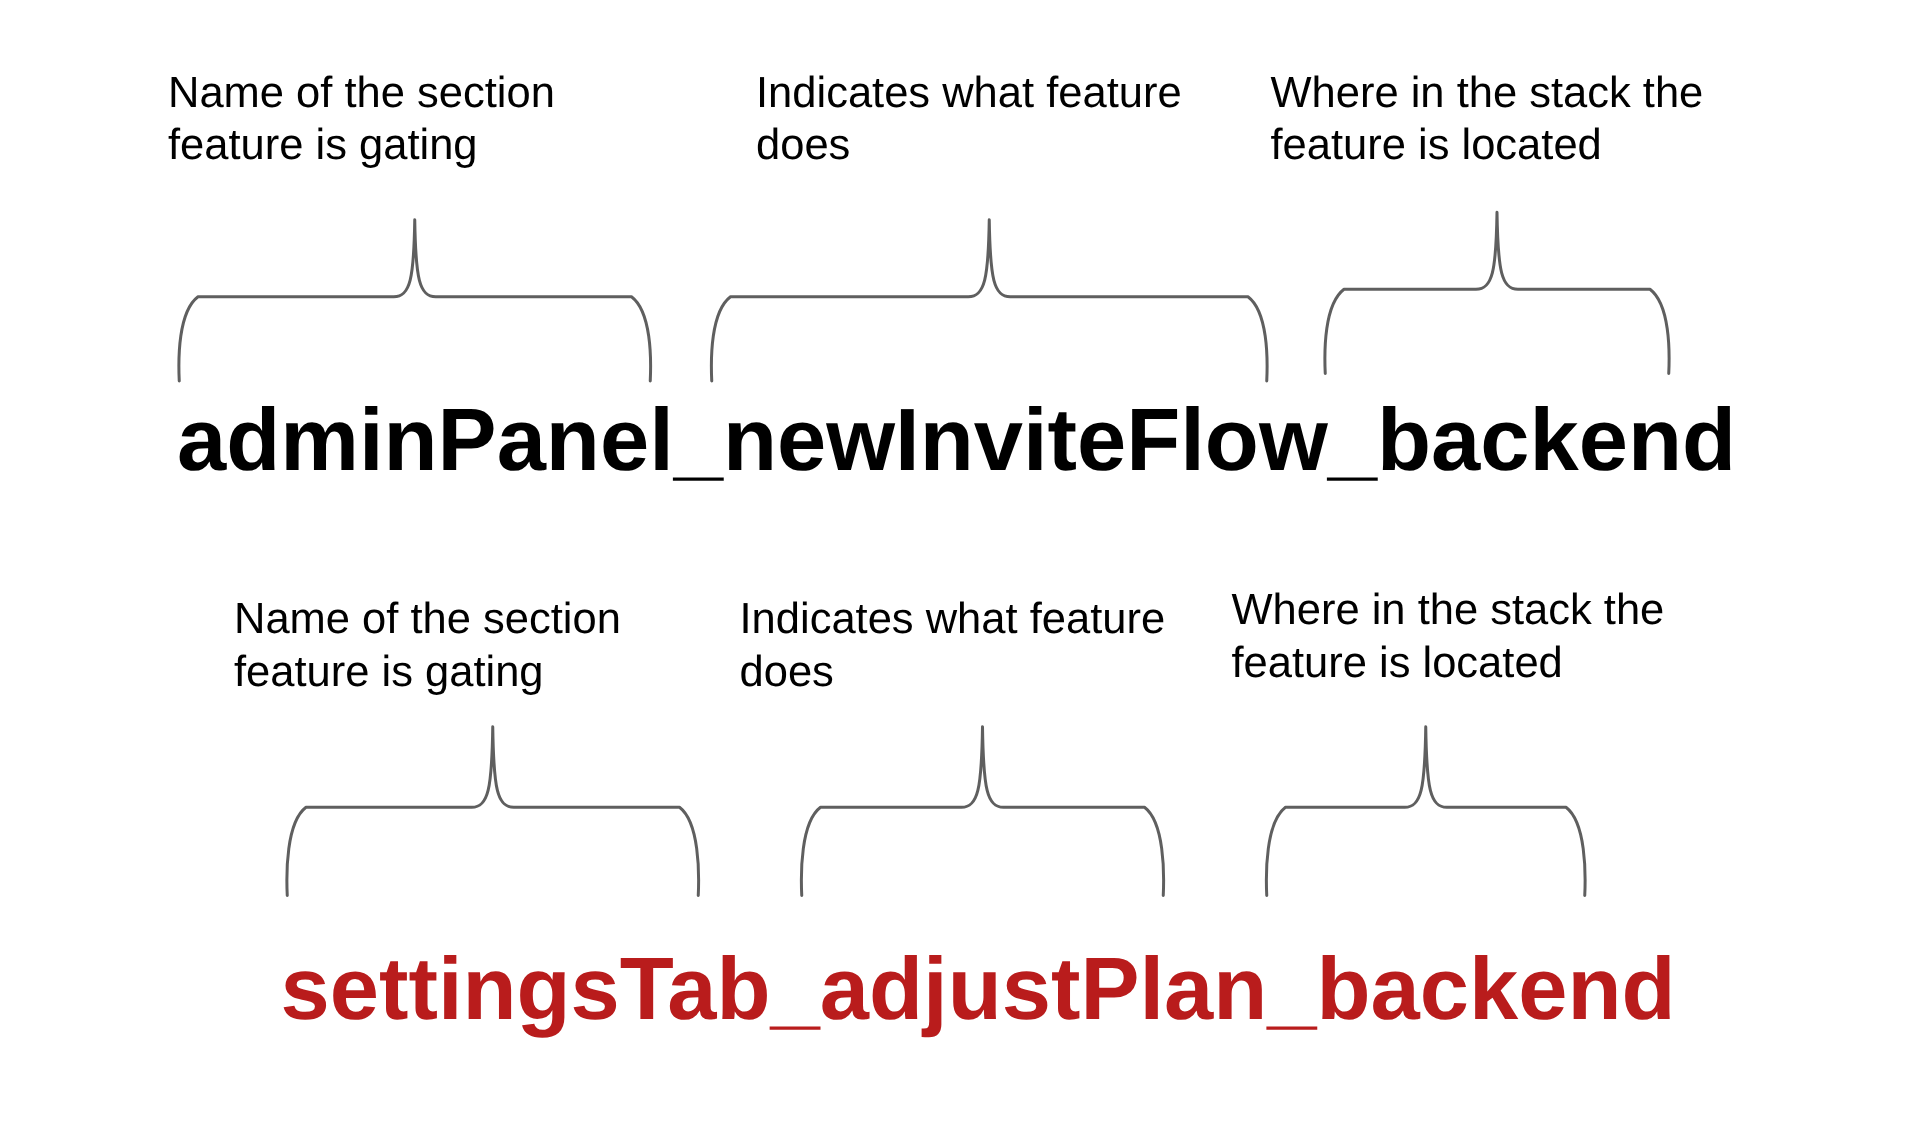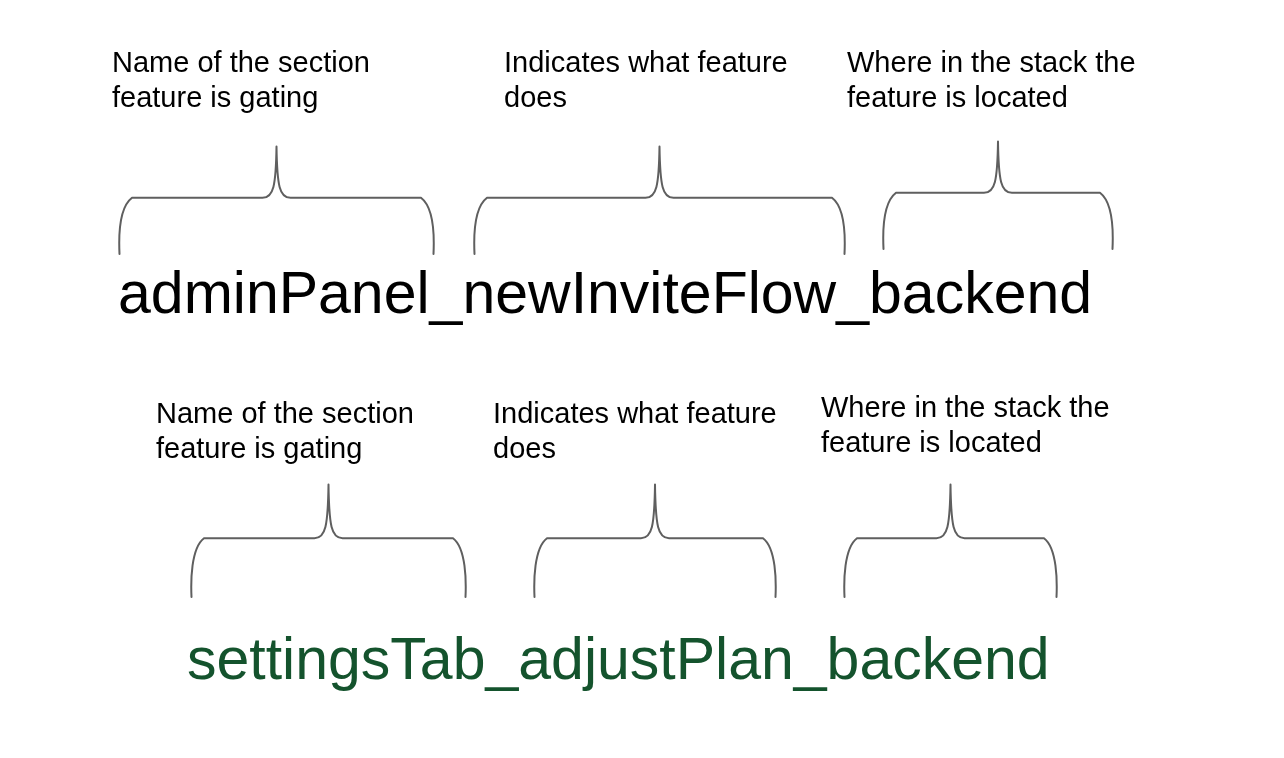--- a/index.html
+++ b/index.html
@@ -35,20 +35,21 @@
     stroke-width: 2;
     stroke-linecap: round;
     stroke-linejoin: round;
   }
   .flag-name {
     position: absolute;
     font-size: 59px;
     line-height: 59px;
     color: #000000;
     white-space: nowrap;
+    font-weight: bold;
   }
 </style>
 </head>
 <body style="background: rgb(255, 255, 255);">
 
 <div class="canvas">
 
   <section>
 
     <div class="seg-label" style="left: 112px; top: 45px; color: rgb(0, 0, 0);">
@@ -99,16 +100,16 @@
     <svg class="brace" width="277" height="115" style="left:190px; top:483px;" viewBox="0 0 277 115">
         <path d="M 1.5 114 C 0.8 99 0.8 65.19999999999999 14 55.199999999999996 L 124.5 55.199999999999996 C 135.5 55.199999999999996 137.9 43.199999999999996 138.5 1.5 C 139.1 43.199999999999996 141.5 55.199999999999996 152.5 55.199999999999996 L 263 55.199999999999996 C 276.2 65.19999999999999 276.2 99 275.5 114" stroke="#5f5f5f"></path>
       </svg>
     <svg class="brace" width="244" height="115" style="left:533px; top:483px;" viewBox="0 0 244 115">
         <path d="M 1.5 114 C 0.8 99 0.8 65.19999999999999 14 55.199999999999996 L 108 55.199999999999996 C 119 55.199999999999996 121.4 43.199999999999996 122 1.5 C 122.6 43.199999999999996 125 55.199999999999996 136 55.199999999999996 L 230 55.199999999999996 C 243.2 65.19999999999999 243.2 99 242.5 114" stroke="#5f5f5f"></path>
       </svg>
     <svg class="brace" width="215" height="115" style="left:843px; top:483px;" viewBox="0 0 215 115">
         <path d="M 1.5 114 C 0.8 99 0.8 65.19999999999999 14 55.199999999999996 L 93.5 55.199999999999996 C 104.5 55.199999999999996 106.9 43.199999999999996 107.5 1.5 C 108.1 43.199999999999996 110.5 55.199999999999996 121.5 55.199999999999996 L 201 55.199999999999996 C 214.2 65.19999999999999 214.2 99 213.5 114" stroke="#5f5f5f"></path>
       </svg>
 
-    <div class="flag-name" style="left: 187px; top: 630px; color: #14532d; text-align: right;">settingsTab_adjustPlan_backend</div>
+    <div class="flag-name" style="left: 187px; top: 630px; color: #b91c1c; text-align: right;">settingsTab_adjustPlan_backend</div>
   </section>
 
 </div>
 
 </body></html>

